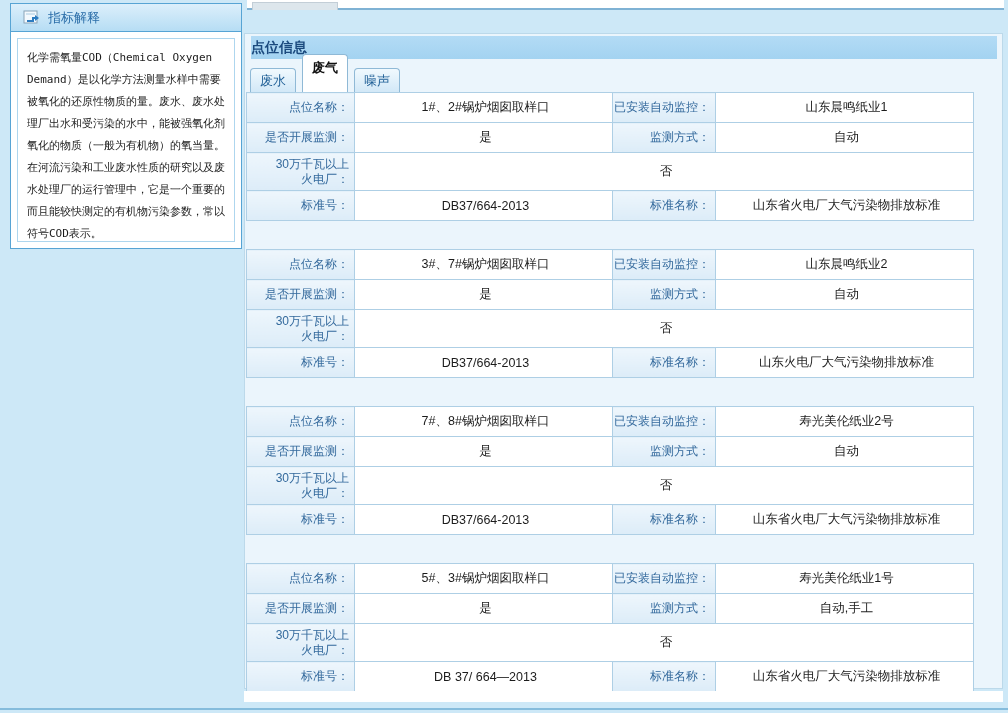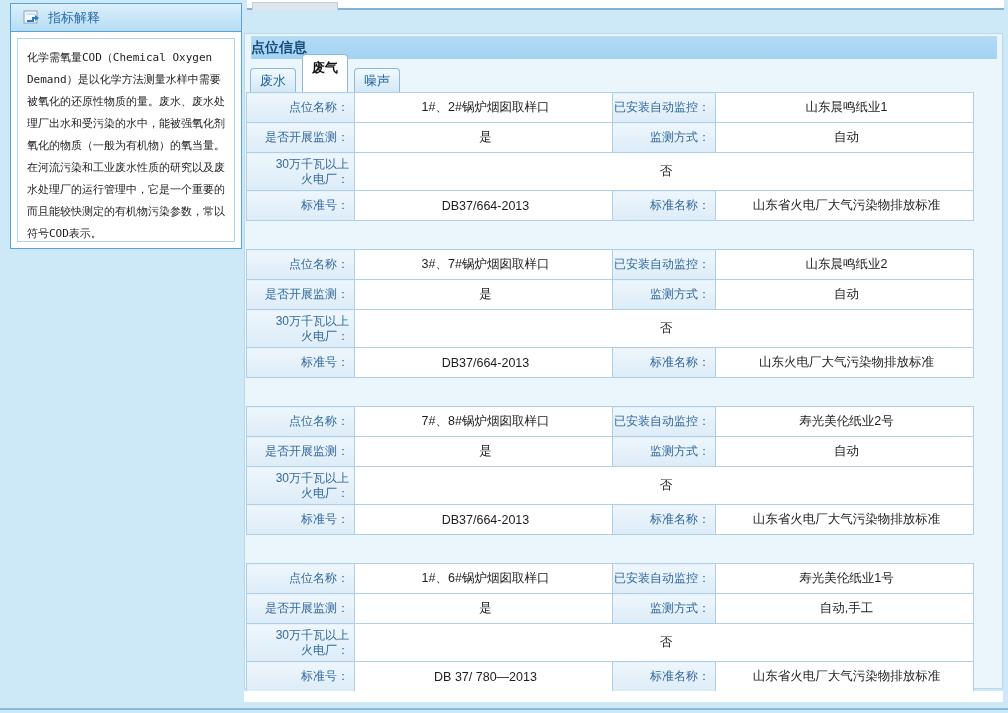--- a/index.html
+++ b/index.html
@@ -229,39 +229,39 @@
   <table class="station">
     <colgroup>
       <col class="col-l1">
           <col class="col-v1">
           <col class="col-l2">
           <col class="col-v2">
     </colgroup>
     <tbody>
           <tr>
       <td class="lbl">点位名称：</td>
-      <td class="val">1#、6#锅炉烟囱取样口</td>
+      <td class="val">5#、3#锅炉烟囱取样口</td>
       <td class="lbl">已安装自动监控：</td>
       <td class="val">寿光美伦纸业1号</td>
     </tr>
     <tr>
       <td class="lbl">是否开展监测：</td>
       <td class="val">是</td>
       <td class="lbl">监测方式：</td>
       <td class="val">自动,手工</td>
     </tr>
     <tr class="tall">
       <td class="lbl lbl-wrap">
         <span class="wrap-box">30万千瓦以上火电厂：</span>
       </td>
       <td class="val" colspan="3">否</td>
     </tr>
     <tr>
       <td class="lbl">标准号：</td>
-      <td class="val">DB 37/ 780—2013</td>
+      <td class="val">DB 37/ 664—2013</td>
       <td class="lbl">标准名称：</td>
       <td class="val">山东省火电厂大气污染物排放标准</td>
     </tr>
   </tbody>
       </table>
 </div>
 </section>
 
 <div class="bottom-strip"></div>
 <div class="bottom-border"></div>

